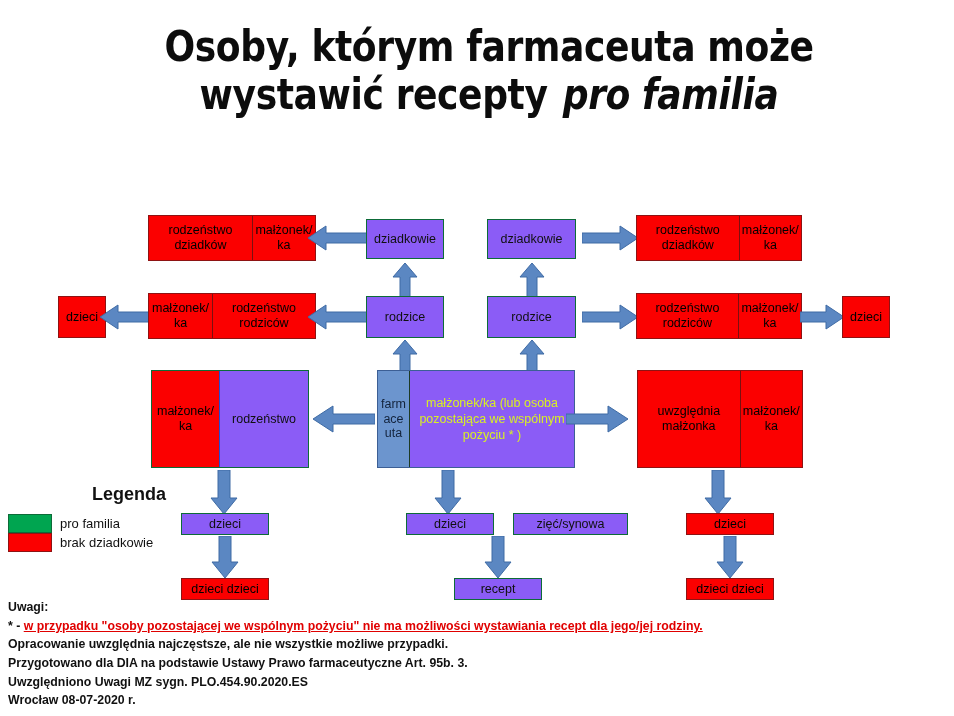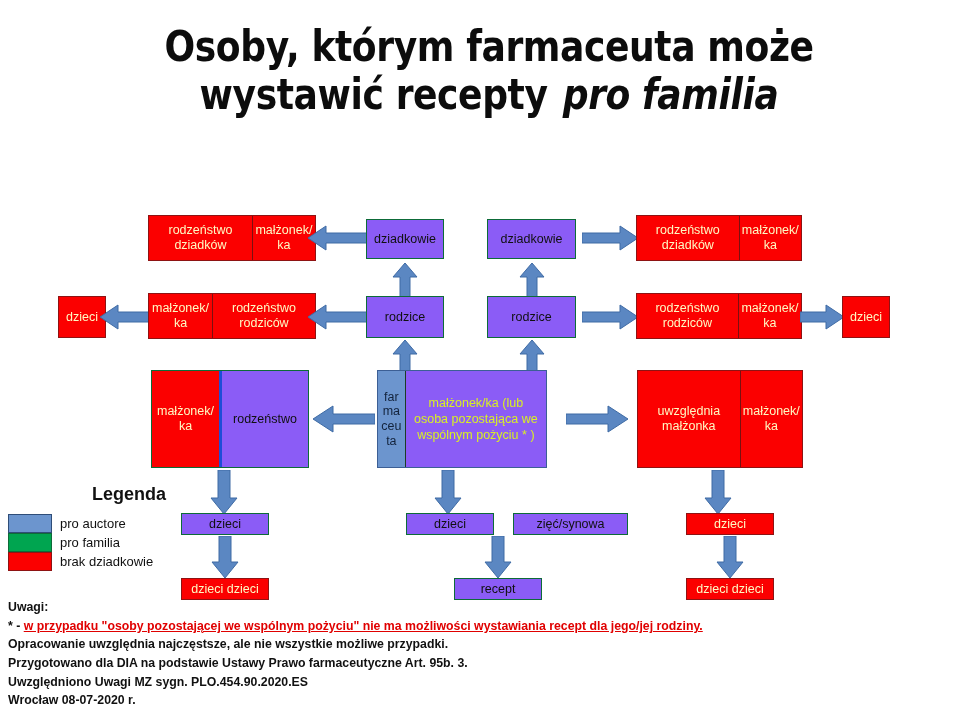--- a/index.html
+++ b/index.html
@@ -64,27 +64,27 @@
     justify-content: center;
     text-align: center;
     box-sizing: border-box;
     font-size: 12.5px;
     line-height: 1.18;
     padding: 1px 2px;
     word-break: break-word;
   }
   .cell + .cell { border-left: 1px solid #7a1010; }
   .green { background: #8b5cf6; color: #101010; }
-  .red   { background: #fb0000; color: #fef9c3; border-color:#8e1313; }
+  .red   { background: #fb0000; color: #000000; border-color:#8e1313; }
   .blue  { background: #6c95ce; color: #13233c; }
   .node.n-green { border-color: #0d6b38; }
   .node.n-red   { border-color: #8e1313; }
   .node.n-blue  { border-color: #3c5f95; }
   .node.n-mixed { border-color: #0d6b38; }
-  .cell.green + .cell.red, .cell.red + .cell.green { border-left: 3px solid #1d4ed8; }
+  .cell.green + .cell.red, .cell.red + .cell.green { border-left: 1px solid #1d4ed8; }
   .cell.blue + .cell.green { border-left: 1px solid #1d3b24; }
 
   .cell.yellowtext { color: #d9f024; }
 
   
   .arrow { position: absolute; }
   .arrow svg { display: block; }
 
   
   #legend {
@@ -254,21 +254,21 @@
     <div class="cell red" style="max-width:67px;">małżonek/ka</div>
     <div class="cell green">rodzeństwo</div>
   </div>
 
   <div class="arrow" style="left:313px; top:404px; width:62px; height:30px;">
     <svg width="62" height="30" viewBox="0 0 62 30">
       <polygon points="0,15 20,2 20,10 62,10 62,20 20,20 20,28" fill="#5b87c2" stroke="#3f6ba4" stroke-width="1"></polygon>
     </svg>
   </div>
 
-  <div class="node n-blue" style="left:377px; top:370px; width:170px; height:98px;">
+  <div class="node n-blue" style="left:377px; top:370px; width:198px; height:98px;">
     <div class="cell blue" style="max-width:80px; border-right:1px solid #1d3b24;">farmaceuta</div>
     <div class="cell green yellowtext" style="font-size:12.5px; line-height:1.3; padding:3px 8px; border-left:none;">małżonek/ka (lub osoba pozostająca we wspólnym pożyciu * )</div>
   </div>
 
   <div class="arrow" style="left:566px; top:404px; width:62px; height:30px;">
     <svg width="62" height="30" viewBox="0 0 62 30">
       <polygon points="62,15 42,2 42,10 0,10 0,20 42,20 42,28" fill="#5b87c2" stroke="#3f6ba4" stroke-width="1"></polygon>
     </svg>
   </div>
 
@@ -334,24 +334,20 @@
   </div>
 
   <div class="node n-red" style="left:686px; top:578px; width:88px; height:22px;">
     <div class="cell red">dzieci dzieci</div>
   </div>
 
 </div>
 
 <div id="legend">
   <div id="legend-title">Legenda</div>
-  <div class="legend-row">
-    <div class="legend-swatch sw-blue"></div>
-    <div class="legend-label">pro auctore</div>
-  </div>
   <div class="legend-row">
     <div class="legend-swatch sw-green"></div>
     <div class="legend-label">pro familia</div>
   </div>
   <div class="legend-row">
     <div class="legend-swatch sw-red"></div>
     <div class="legend-label">brak dziadkowie</div>
   </div>
 </div>
 

